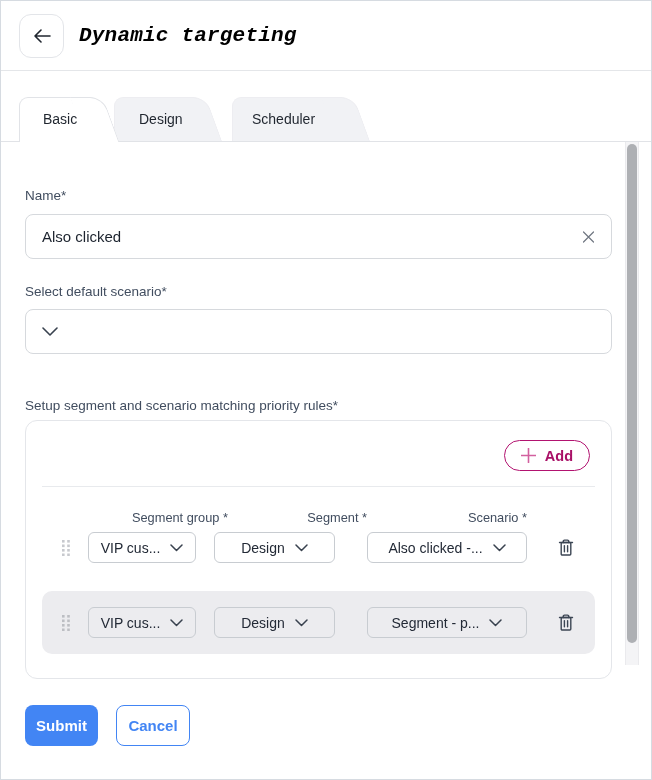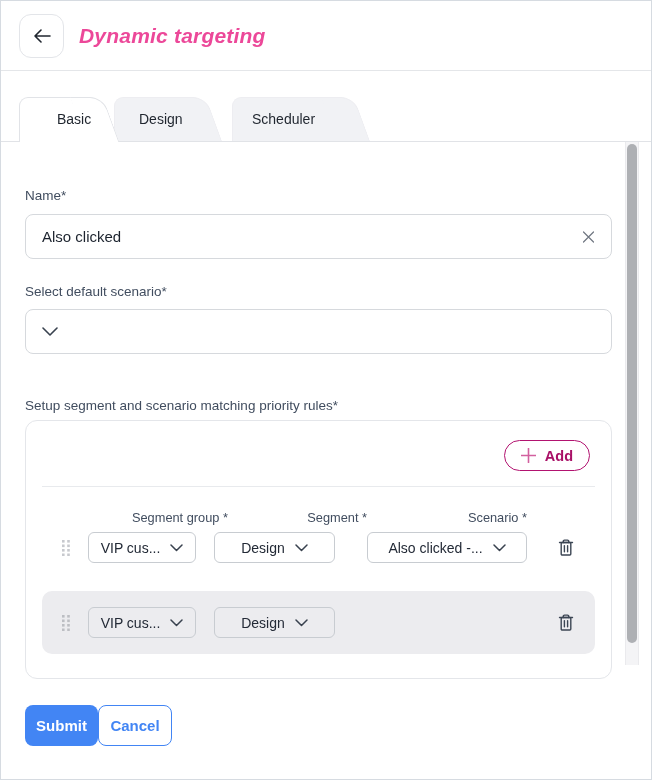--- a/index.html
+++ b/index.html
@@ -5,25 +5,25 @@
   * { margin:0; padding:0; box-sizing:border-box; }
   html,body { width:652px; height:780px; background:#fff; }
   body { font-family:"Liberation Sans","DejaVu Sans",sans-serif; }
 
   .window { width:652px; height:780px; background:#fff; border:1px solid #d6dbe1; overflow:hidden; position:relative; }
 
   
   .header { height:70px; display:flex; align-items:center; padding-left:18px; border-bottom:1px solid #e4e6e9; background:#fff; }
   .back-btn { width:45px; height:44px; background:#fff; border:1px solid #e3e5e9; border-radius:12px; display:flex; align-items:center; justify-content:center; cursor:pointer; }
   .back-btn svg { display:block; }
-  .page-title { font-size:21px; font-weight:700; font-style:italic; color:#ec4899; margin-left:15px; letter-spacing:.2px; }
+  .page-title { font-size:21px; font-weight:700; font-style:italic; color:#000000; margin-left:15px; letter-spacing:.2px;font-family:Liberation Mono, monospace; }
 
   
   .tabbar { padding:26px 0 0 18px; display:flex; align-items:flex-end; position:relative; z-index:3; background:#fff; }
-  .tab { position:relative; height:44px; display:flex; align-items:center; padding-left:38px; cursor:pointer; font-size:14px; color:#1f252e; }
+  .tab { position:relative; height:44px; display:flex; align-items:center; padding-left:24px; cursor:pointer; font-size:14px; color:#1f252e; }
   .tab > span { position:relative; z-index:2; }
   .tab::before { content:""; position:absolute; left:0; top:0; bottom:0; right:32px; background:var(--tb); border:1px solid var(--tbc); border-right:none; border-bottom:none; border-top-left-radius:9px; }
   .tab::after  { content:""; position:absolute; top:0; bottom:0; right:16px; width:32px; background:var(--tb); border:1px solid var(--tbc); border-left:none; border-bottom:none; border-top-right-radius:13px; transform:skewX(20deg); transform-origin:top left; }
   .tab.inactive { --tb:#f1f2f5; --tbc:#ededf1; }
   .tab.active { --tb:#ffffff; --tbc:#e1e3e7; font-weight:400; }
   .tab.active::before, .tab.active::after { bottom:-1px; }
   .tab-basic { width:100px; z-index:3; }
   .tab-design { width:108px; margin-left:-5px; z-index:2; padding-left:25px; }
   .tab-scheduler { width:138px; margin-left:10px; z-index:1; padding-left:20px; }
 
@@ -65,21 +65,21 @@
   .ms1 { width:108px; margin-left:16px; }
   .ms2 { width:121px; margin-left:18px; }
   .ms3 { width:160px; margin-left:32px; }
   .trash-btn { margin-left:auto; margin-right:20px; background:none; border:none; cursor:pointer; display:flex; padding:0; }
 
   
   .scrollbar { position:absolute; top:0; right:12px; width:14px; height:523px; background:#f4f4f6; border-left:1px solid #eaeaed; border-right:1px solid #eaeaed; cursor:pointer; }
   .scroll-thumb { position:absolute; left:1px; top:2px; width:10px; height:499px; background:#aeb0b4; border-radius:5px; }
 
   
-  .footer { display:flex; padding:41px 0 0 24px; background:#fff; }
+  .footer { display:flex; gap:18px; padding:41px 0 0 24px; background:#fff; }
   .btn { height:41px; border-radius:8px; font-size:15px; font-weight:700; cursor:pointer; font-family:inherit; }
   .btn-submit { width:73px; background:var(--accent-blue,#4285f4); color:#fff; border:none; }
   .btn-cancel { width:74px; background:#fff; color:var(--accent-blue,#4285f4); border:1px solid var(--accent-blue,#4285f4); }
 
   .icon { display:flex; }
 </style>
 </head>
 <body>
 
 <div class="window">
@@ -228,20 +228,28 @@
               </span>
           </div>
           <div class="mini-select ms2">
             <span class="value">Design</span>
             <span class="icon">
                 <svg width="13" height="8" viewBox="0 0 13 8" fill="none">
                   <path d="M1 1 L6.5 6.5 L12 1" stroke="#39424f" stroke-width="1.5" stroke-linecap="round" stroke-linejoin="round"></path>
                 </svg>
               </span>
           </div>
+          <div class="mini-select ms3">
+            <span class="value">Segment - p...</span>
+            <span class="icon">
+                <svg width="13" height="8" viewBox="0 0 13 8" fill="none">
+                  <path d="M1 1 L6.5 6.5 L12 1" stroke="#39424f" stroke-width="1.5" stroke-linecap="round" stroke-linejoin="round"></path>
+                </svg>
+              </span>
+          </div>
           <button class="trash-btn">
             <span class="icon">
               <svg width="18" height="20" viewBox="0 0 18 20" fill="none" stroke="#3c4654" stroke-width="1.4" stroke-linecap="round">
                   <path d="M2.5 4.5 H15.5"></path>
                   <path d="M6.3 4.5 V3.2 a1.1 1.1 0 0 1 1.1 -1.1 h3.2 a1.1 1.1 0 0 1 1.1 1.1 V4.5"></path>
                   <rect x="4.2" y="4.5" width="9.6" height="12.5" rx="1"></rect>
                   <path d="M7.4 7.8 V13.8"></path>
                   <path d="M10.6 7.8 V13.8"></path>
                 </svg>
             </span>

